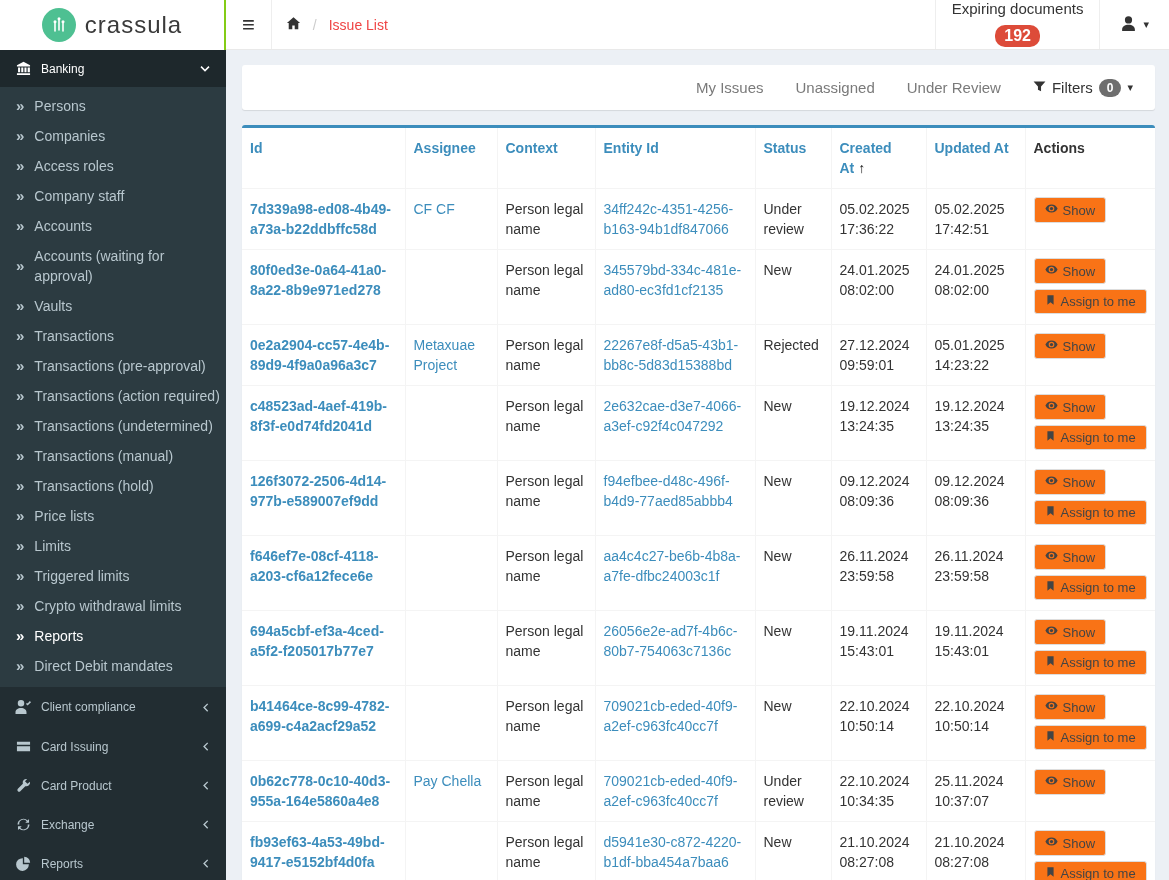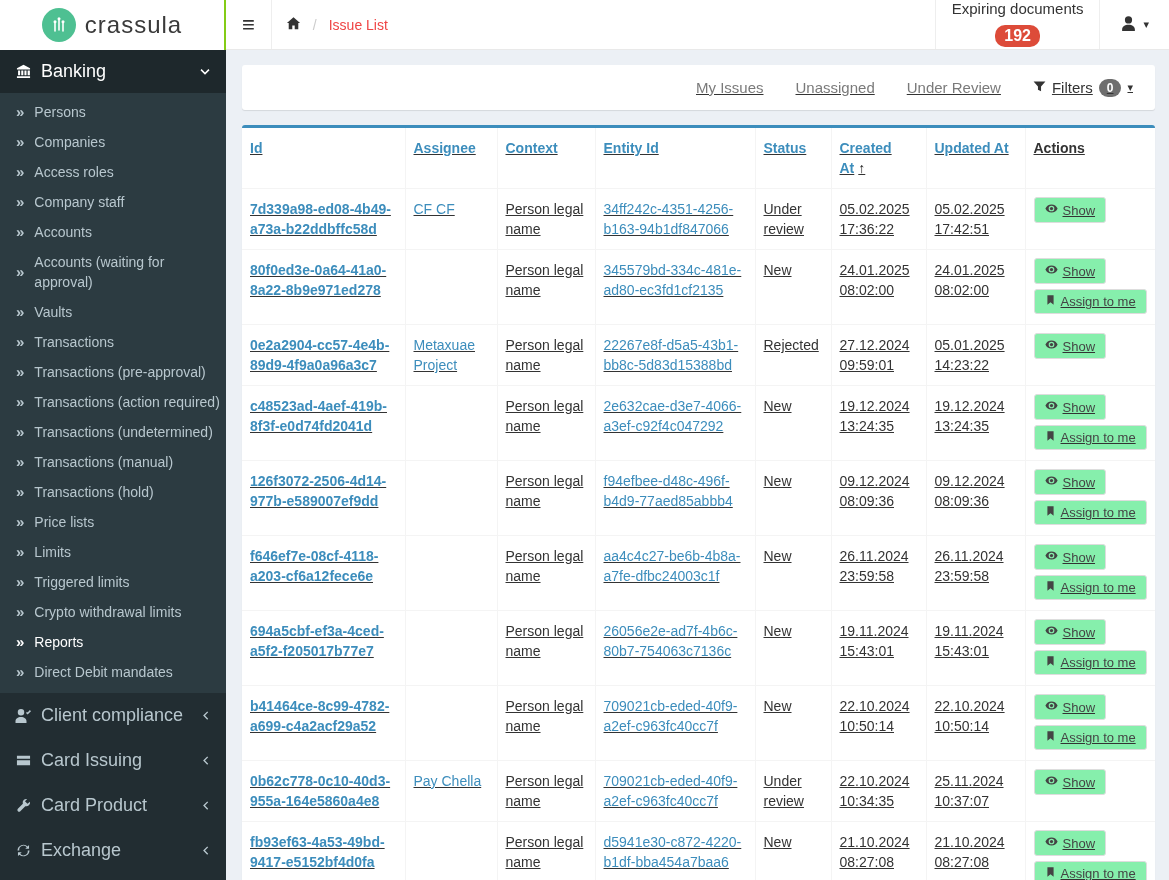--- a/index.html
+++ b/index.html
@@ -24,54 +24,54 @@
   .expiring { gap:8px; font-size:15px;flex-direction:column; }
   .badge-red { background:#dd4b39; color:#ffffff; border-radius:10px; padding:2px 9px;
     font-size:16px; font-weight:700; }
   .user-menu { gap:6px; padding:0 20px; }
   .caret { font-size:11px; color:#333; }
 
   
   .sidebar { position:absolute; left:0; top:50px; bottom:0; width:226px; background:#222d32; }
   .sidebar ul { list-style:none; }
   .sidebar a { display:flex; align-items:center; gap:10px; color:#b8c7ce; text-decoration:none; cursor:pointer; }
-  .section-link { padding:12px 15px; font-size:18px; }
+  .section-link { padding:12px 15px; font-size:12px; }
   .treeview > .section-link { background:#1e282c; color:#fff; padding:11px 15px; }
   .s-icon { width:16px; display:flex; justify-content:center; flex:0 0 16px; }
   .s-label { flex:1; }
   .arrow-icon { width:12px; display:flex; justify-content:center; }
   .treeview-menu { background:#2c3b41; padding:4px 0 6px; }
   .treeview-menu a { padding:5px 5px 5px 16px; font-size:14px; line-height:20px; }
   .dbl { font-weight:700; font-size:15px; line-height:18px; }
   .treeview-menu li.active a { color:#fff; }
 
   
   .content { margin-left:226px; padding:15px 14px 0 16px; }
-  .panel { background:#fff; border-radius:3px; box-shadow:0 1px 1px rgba(0,0,0,.1);text-decoration:underline; }
+  .panel { background:#fff; border-radius:3px; box-shadow:0 1px 1px rgba(0,0,0,.1); }
   .filter-panel { height:45px; display:flex; align-items:center; justify-content:flex-end;
     gap:32px; padding:0 22px; margin-bottom:15px; }
   .filter-link { color:#7a7a7a; font-size:15px; cursor:pointer; }
   .filters-toggle { display:flex; align-items:center; gap:6px; color:#333; font-size:15px; cursor:pointer;justify-content:flex-end; }
   .badge-gray { background:#6e6e6e; color:#fff; border-radius:10px; padding:2px 8px;
     font-size:12px; font-weight:700; }
 
   .table-panel { border-top:3px solid #3c8dbc; overflow:hidden; }
   table { width:100%; border-collapse:collapse; table-layout:fixed; }
   th, td { text-align:left; vertical-align:top; padding:10px 8px; line-height:20px;
     border:1px solid #f4f4f4; font-size:14px; }
   th { color:#3c8dbc; font-weight:700; padding:10px 8px; }
   th.th-actions { color:#333; }
   table tr > *:first-child { border-left:0; }
   table tr > *:last-child { border-right:0; }
   thead tr > * { border-top:0; }
   .sort-arrow { color:#111; font-weight:700; margin-left:4px; }
   a.cell-link { color:#3c8dbc; text-decoration:none; cursor:pointer; }
   .c-id a { font-weight:700; }
   .c-actions { padding-top:8px; }
-  .btn { display:flex; align-items:center; gap:5px; background:#86efac; border:1px solid #ddd;
+  .btn { display:flex; align-items:center; gap:5px; background:#f97316; border:1px solid #ddd;
     color:#444; border-radius:3px; padding:4px 10px; font-size:13px; cursor:pointer;
     font-family:inherit; margin-bottom:5px; }
   .btn:last-child { margin-bottom:0; }
 
   .col-id{width:163px}.col-assignee{width:92px}.col-context{width:98px}.col-entity{width:160px}
   .col-status{width:76px}.col-created{width:95px}.col-updated{width:99px}.col-actions{width:auto}
 </style>
 </head>
 <body>
 

